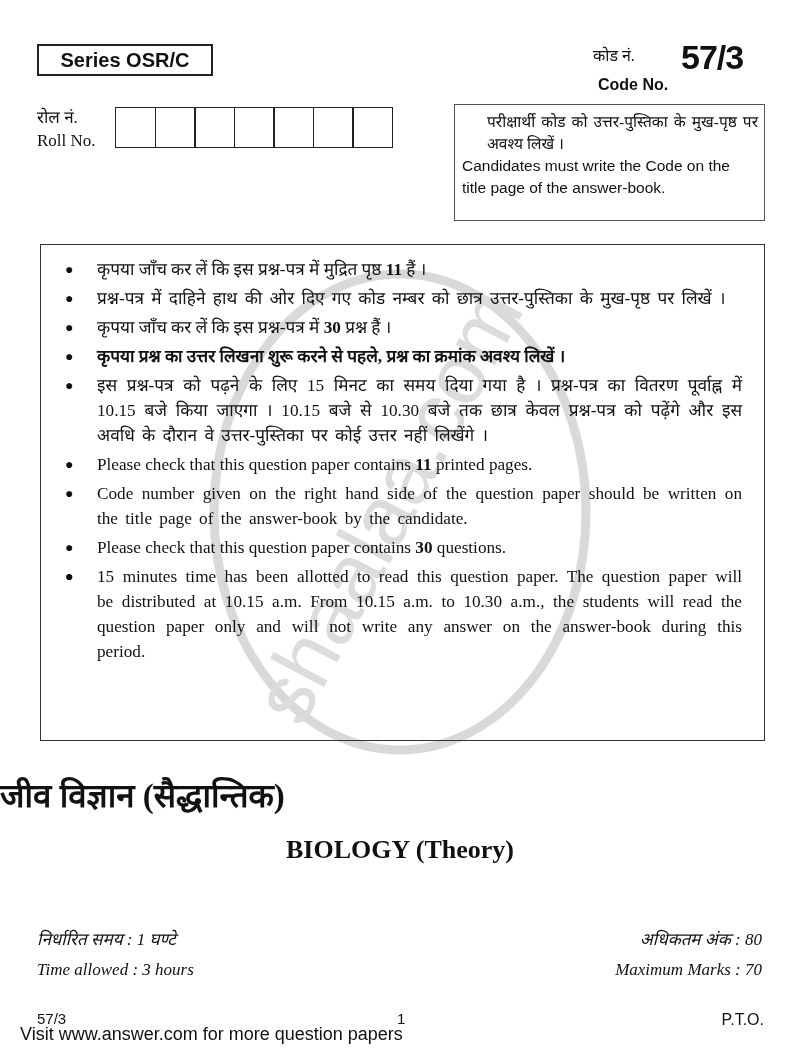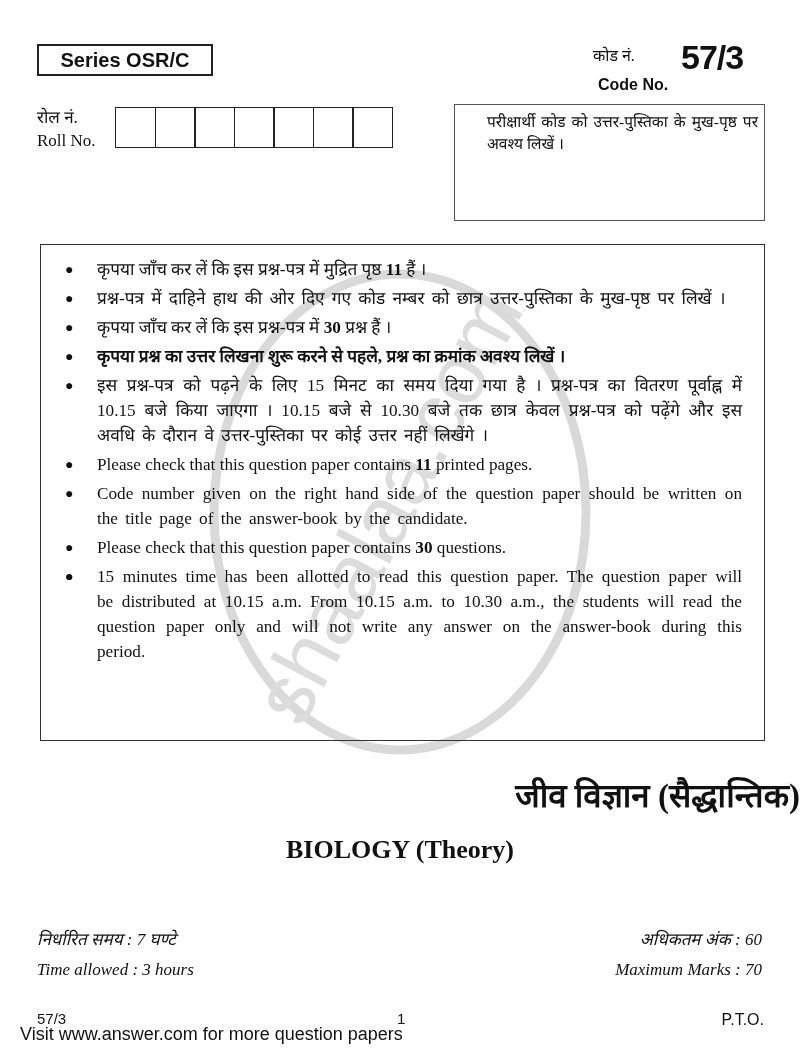--- a/index.html
+++ b/index.html
@@ -28,21 +28,21 @@
       padding:12px 22px 0 20px; }
     .instr-box ul { list-style:none; margin:0; padding:0; }
     .instr-box li { position:relative; padding-left:36px; font-size:17.2px; line-height:25px; margin-bottom:4px; text-align:justify; }
     .instr-box li .bullet { position:absolute; left:4px; top:0; font-size:14px; }
     .instr-box li.bold { font-weight:bold; }
     .instr-box li.spread { text-align:justify; text-align-last:left; word-spacing:3px; }
     .b { font-weight:bold; }
 
     .watermark { left:200px; top:262px; width:400px; height:500px; pointer-events:none; }
 
-    .title-hi { left:0; width:800px; top:772px; text-align:right; font-size:33px; font-weight:bold; }
+    .title-hi { left:0; width:800px; top:772px; text-align:left; font-size:33px; font-weight:bold; }
     .title-en { left:0; width:800px; top:835px; text-align:center; font-size:26px; font-weight:bold; }
 
     .meta-left { left:37px; font-style:italic; font-size:17px; }
     .meta-right { right:38px; font-style:italic; font-size:17px; text-align:right; }
 
     .footer-code { left:37px; top:1010px; font-size:15px; }
     .footer-page { left:397px; top:1010px; font-size:15px; }
     .footer-pto { right:36px; top:1011px; font-size:16px; }
     .footer-visit { left:20px; top:1024px; font-size:18px; }
   </style>
@@ -64,20 +64,21 @@
   <div class="roll-box"></div>
   <div class="roll-box"></div>
   <div class="roll-box"></div>
   <div class="roll-box"></div>
   <div class="roll-box"></div>
   <div class="roll-box"></div>
 </div>
 
 <div class="abs code-note sans">
   <div class="hi serif">परीक्षार्थी कोड को उत्तर-पुस्तिका के मुख-पृष्ठ पर अवश्य लिखें ।</div>
+  <div>Candidates must write the Code on the title page of the answer-book.</div>
 </div>
 
 <svg class="abs watermark" viewBox="0 0 400 500">
   <ellipse cx="200" cy="250" rx="186" ry="238" fill="none" stroke="#d9d9d9" stroke-width="9"></ellipse>
   <text x="200" y="265" text-anchor="middle" fill="#dcdcdc" font-family="Liberation Sans, sans-serif" font-size="84" transform="rotate(-62 200 250)">shaalaa.com</text>
 </svg>
 
 <div class="abs instr-box serif">
   <ul>
     <li><span class="bullet">●</span><span>कृपया जाँच कर लें कि इस प्रश्न-पत्र में मुद्रित पृष्ठ </span><span class="b">11</span><span> हैं ।</span></li>
@@ -89,21 +90,21 @@
     <li class="spread"><span class="bullet">●</span><span>Code number given on the right hand side of the question paper should be written on the title page of the answer-book by the candidate.</span></li>
     <li><span class="bullet">●</span><span>Please check that this question paper contains </span><span class="b">30</span><span> questions.</span></li>
     <li class="bold spread"><span class="bullet">●</span></li>
     <li class="spread"><span class="bullet">●</span><span>15 minutes time has been allotted to read this question paper. The question paper will be distributed at 10.15 a.m. From 10.15 a.m. to 10.30 a.m., the students will read the question paper only and will not write any answer on the answer-book during this period.</span></li>
   </ul>
 </div>
 
 <div class="abs title-hi serif">जीव विज्ञान (सैद्धान्तिक)</div>
 <div class="abs title-en serif">BIOLOGY (Theory)</div>
 
-<div class="abs meta-left serif" style="top:927px;">निर्धारित समय : 7 घण्टे</div>
+<div class="abs meta-left serif" style="top:927px;">निर्धारित समय : 1 घण्टे</div>
 <div class="abs meta-left serif" style="top:960px;">Time allowed : 3 hours</div>
-<div class="abs meta-right serif" style="top:927px;">अधिकतम अंक : 60</div>
+<div class="abs meta-right serif" style="top:927px;">अधिकतम अंक : 80</div>
 <div class="abs meta-right serif" style="top:960px;">Maximum Marks : 70</div>
 
 <div class="abs footer-code sans">57/3</div>
 <div class="abs footer-page sans">1</div>
 <div class="abs footer-pto sans">P.T.O.</div>
 <div class="abs footer-visit sans">Visit www.answer.com for more question papers</div>
 
 </body></html>

